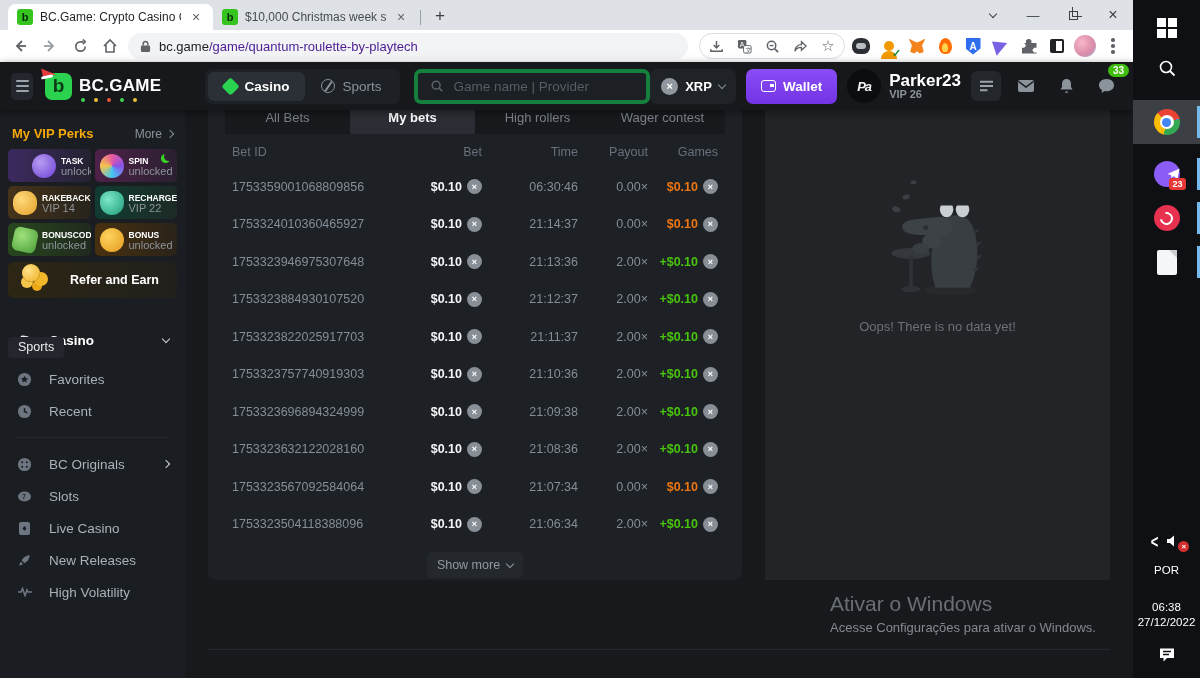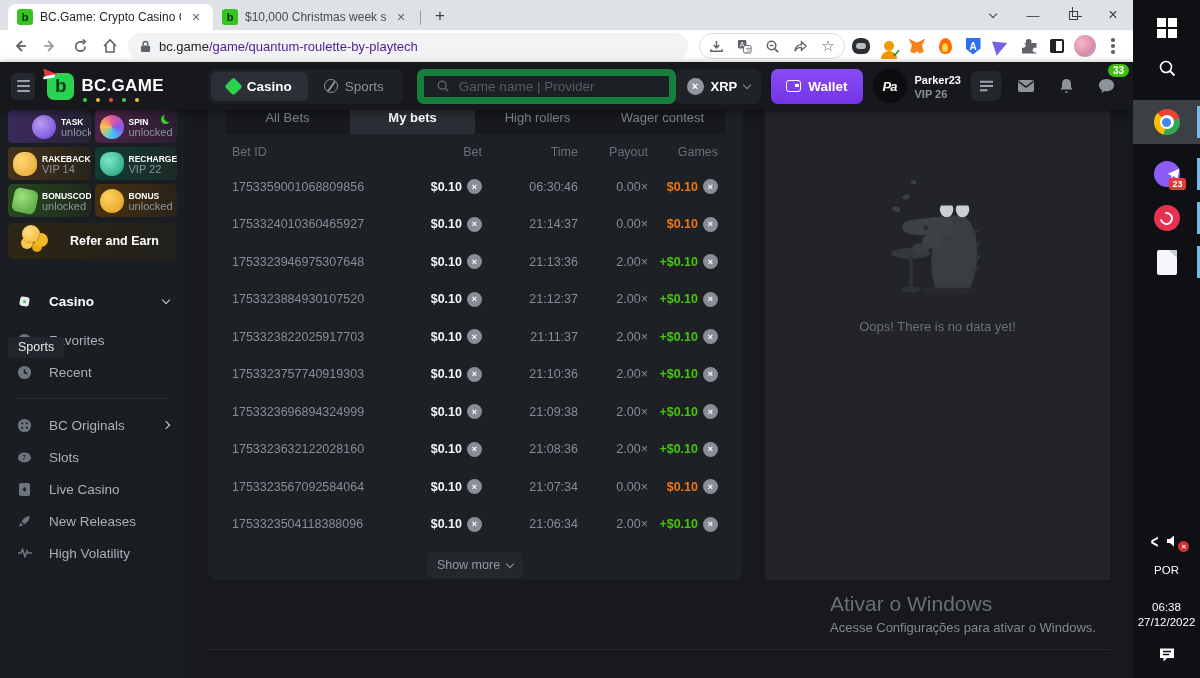--- a/index.html
+++ b/index.html
@@ -79,30 +79,30 @@
   .santa::after { content:""; position:absolute; left:-2px; top:8px; width:12px; height:3px; background:#fff; border-radius:2px; }
   .logo-text { color:#fff; font-weight:bold; font-size:17px; letter-spacing:.3px; position:relative; }
   .lights { position:absolute; left:2px; bottom:-6px; display:flex; gap:9px; }
   .lights i { width:4px; height:4px; border-radius:50%; }
   .seg { display:flex; align-items:center; background:#1d2025; border-radius:7px; height:35px; margin-left:44px; padding:3px; }
   .seg-btn { display:flex; align-items:center; gap:7px; padding:0 16px; height:29px; border-radius:6px; font-size:13.5px; color:#8a929b; }
   .seg-btn.active { background:#2b2f36; color:#fff; font-weight:bold; }
   .diamond { width:13px; height:13px; background:#2bd24f; transform:rotate(45deg); border-radius:3px; }
   .ball { width:14px; height:14px; border-radius:50%; border:1.6px solid #8a929b; position:relative; overflow:hidden; }
   .ball::before { content:""; position:absolute; left:5px; top:-2px; width:1.6px; height:18px; background:#8a929b; transform:rotate(35deg); }
-  .searchbox { display:flex; align-items:center; gap:9px; margin-left:14px; width:282px; height:35px; background:#1c1f24; border:7px solid #15803d; border-radius:7px; padding:0 12px; color:#555d66; font-size:13.5px; }
+  .searchbox { display:flex; align-items:center; gap:9px; margin-left:14px; width:282px; height:35px; background:#1c1f24; border:4px solid #15803d; border-radius:7px; padding:0 12px; color:#555d66; font-size:13.5px; }
   .hdr-right { display:flex; align-items:center; margin-left:auto; margin-right:12px; gap:10px; }
   .cur-pill { display:flex; align-items:center; gap:7px; background:#1f2227; border-radius:7px; height:35px; padding:0 11px; color:#fff; font-size:13px; font-weight:bold; }
   .coin { width:17px; height:17px; border-radius:50%; background:#90979e; color:#fff; font-size:11px; font-weight:bold; display:flex; align-items:center; justify-content:center; flex:none; }
   .wallet-btn { display:flex; align-items:center; gap:7px; background:linear-gradient(180deg,#8a4cf5,#7334e6); border-radius:7px; height:35px; padding:0 15px; color:#fff; font-size:13.5px; font-weight:bold; }
   .wallet-ic { width:15px; height:12px; border:1.8px solid #fff; border-radius:3px; position:relative; }
   .wallet-ic::after { content:""; position:absolute; right:1px; top:3px; width:4px; height:3px; background:#fff; }
   .user { display:flex; align-items:center; gap:8px; }
   .user-av { width:34px; height:34px; border-radius:50%; background:#0c0d0f; color:#f2f3f4; display:flex; align-items:center; justify-content:center; font-weight:bold; font-size:13px; font-style:italic; letter-spacing:-1px; }
-  .user-name { color:#fff; font-size:11px; font-weight:bold; line-height:15px; }
+  .user-name { color:#fff; font-size:17px; font-weight:bold; line-height:15px; }
   .user-vip { color:#8b929a; font-size:11px; font-weight:bold; }
   .hdr-ic { width:30px; height:30px; display:flex; align-items:center; justify-content:center; color:#8b939b; position:relative; }
   .hdr-ic.boxed { background:#23262b; border-radius:6px; }
   .badge { position:absolute; top:-7px; right:-8px; background:#3fbe0b; color:#fff; border-radius:9px; font-size:10px; font-weight:bold; padding:1px 5px; }
 
   
   .sidebar { position:absolute; top:48px; left:0; width:185px; height:568px; background:#1a1d21; overflow:hidden; }
   .vip-head { display:flex; align-items:center; justify-content:space-between; padding:16px 12px 8px 12px; }
   .vip-title { color:#f5a90a; font-size:13px; font-weight:bold; }
   .more { color:#8b929a; font-size:12px; display:flex; align-items:center; gap:5px; }
@@ -360,20 +360,27 @@
           <div class="hdr-ic">
             <svg width="17" height="16" viewBox="0 0 17 16">
                 <path d="M8.5 1 C4 1 1 3.8 1 7.2 c0 2 1.2 3.8 3 4.9 L3.5 15 l3.2-1.9 c.6.1 1.2.2 1.8.2 4.5 0 7.5-2.8 7.5-6.1 C16 3.8 13 1 8.5 1 Z" fill="#8b939b"></path>
               </svg>
             <span class="badge">33</span>
           </div>
         </div>
       </header>
 
       <aside class="sidebar">
+        <div class="vip-head">
+          <span class="vip-title">My VIP Perks</span>
+          <span class="more">
+              <span>More</span>
+              <span class="chv right"></span>
+            </span>
+        </div>
         <div class="perks">
             <div class="perk perk0">
               <span class="perk-ic"></span>
               <span>
                 <div class="perk-name">TASK</div>
                 <div class="perk-status">unlocked</div>
               </span>
             </div>
             <div class="perk perk1">
               <span class="perk-ic"></span>

